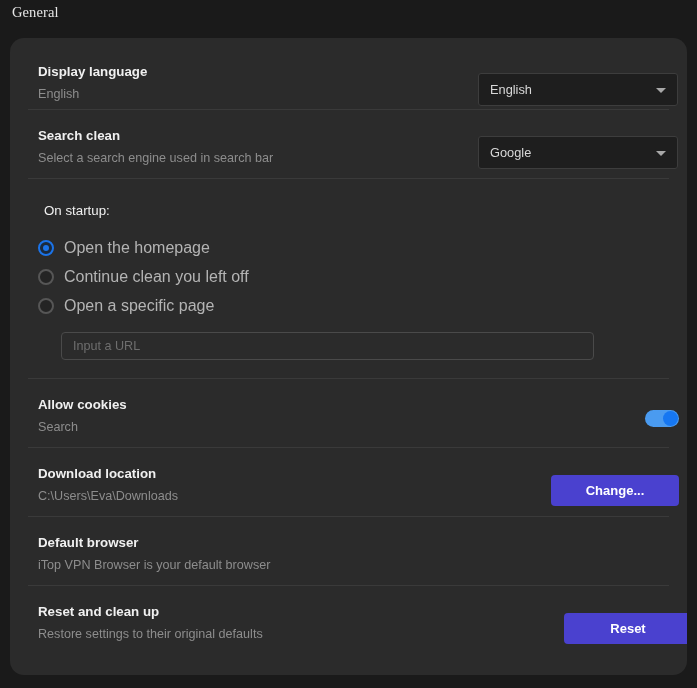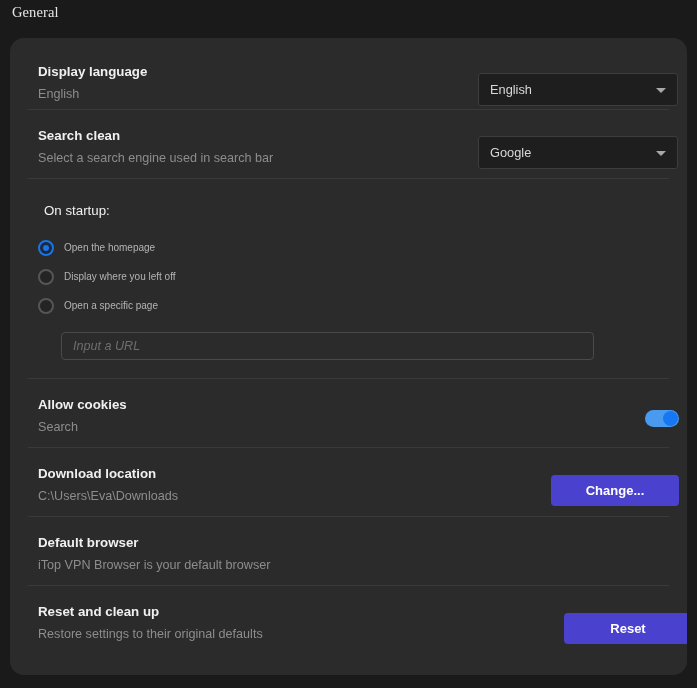--- a/index.html
+++ b/index.html
@@ -140,40 +140,39 @@
     width: 6px;
     height: 6px;
     border-radius: 50%;
     background: #1b73e8;
   }
   .radio-label {
     position: absolute;
     left: 26px;
     top: 0;
     line-height: 18px;
-    font-size: 10px;
+    font-size: 16px;
     color: #b4b4b4;
     white-space: nowrap;
   }
 
   
   .url-input {
     position: absolute;
     width: 533px;
     height: 28px;
     background: #2b2b2b;
     border: 1px solid #4a4a4a;
     border-radius: 4px;
     box-sizing: border-box;
     color: #d0d0d0;
     font-size: 12.6px;
     font-family: "Liberation Sans", sans-serif;
     padding: 0 11px;
     outline: none;
-    font-style: italic;
   }
   .url-input::placeholder {
     color: #6e6e6e;
   }
 
   
   .toggle {
     position: absolute;
     width: 34px;
     height: 17px;
@@ -240,21 +239,21 @@
     <div class="row sep" style="height:200px;">
       <div class="startup-head" style="top:24px;">On startup:</div>
 
       <div class="radio-item checked" style="top:60px;">
         <span class="radio-mark"></span>
         <span class="radio-label">Open the homepage</span>
       </div>
 
       <div class="radio-item" style="top:89px;">
         <span class="radio-mark"></span>
-        <span class="radio-label">Display where you left off</span>
+        <span class="radio-label">Continue clean you left off</span>
       </div>
 
       <div class="radio-item" style="top:118px;">
         <span class="radio-mark"></span>
         <span class="radio-label">Open a specific page</span>
       </div>
 
       <input class="url-input" style="left: 33px; top: 153px;" type="text" placeholder="Input a URL">
     </div>
 

